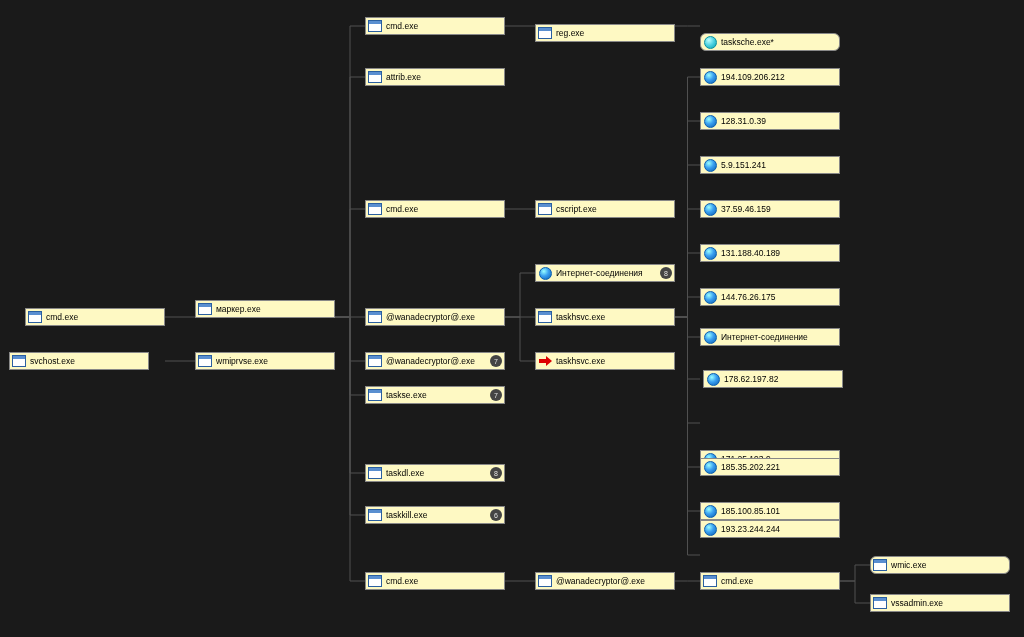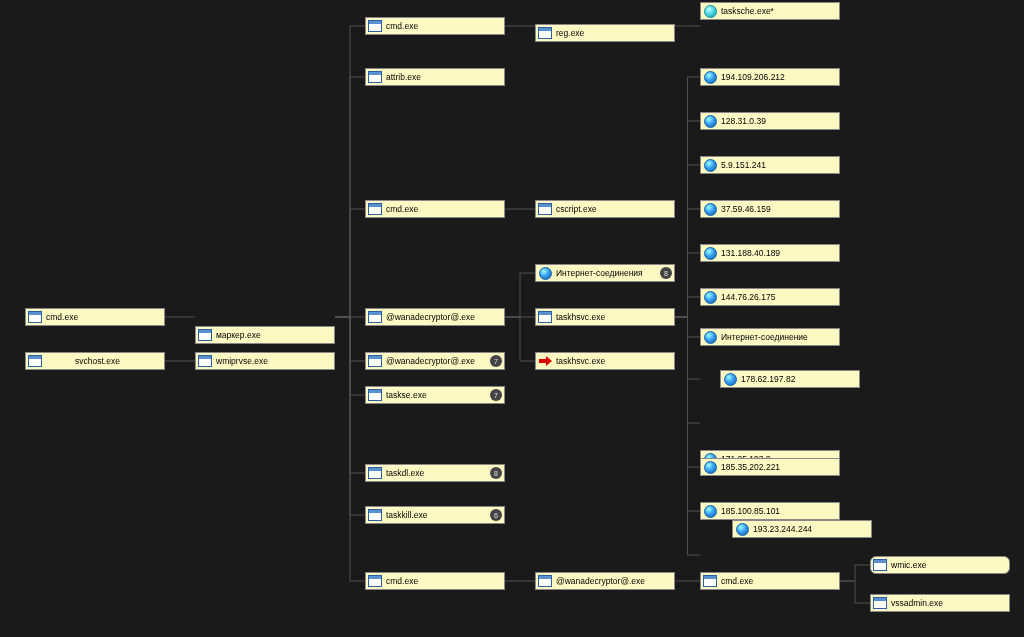--- a/index.html
+++ b/index.html
@@ -55,27 +55,27 @@
       <path d="M 675 581 L 687.5 581 L 687.5 581 L 700 581" stroke="#505050" fill="none" stroke-width="1"></path>
       <path d="M 840 581 L 855 581 L 855 565 L 870 565" stroke="#505050" fill="none" stroke-width="1"></path>
       <path d="M 840 581 L 855 581 L 855 603 L 870 603" stroke="#505050" fill="none" stroke-width="1"></path>
     </svg>
 <div class="node" style="left: 25px; top: 308px;">
       <span class="ic">
         <div class="i-proc"></div>
       </span>
       <span class="lbl">cmd.exe</span>
     </div>
-    <div class="node" style="left: 25px; top: 352px; gap: 29px;">
+    <div class="node" style="left: 9px; top: 352px;">
       <span class="ic">
         <div class="i-proc"></div>
       </span>
       <span class="lbl">svchost.exe</span>
     </div>
-    <div class="node" style="left: 195px; top: 326px;">
+    <div class="node" style="left: 195px; top: 300px;">
       <span class="ic">
         <div class="i-proc"></div>
       </span>
       <span class="lbl">маркер.exe</span>
     </div>
     <div class="node" style="left: 195px; top: 352px;">
       <span class="ic">
         <div class="i-proc"></div>
       </span>
       <span class="lbl">wmiprvse.exe</span>
@@ -168,21 +168,21 @@
         <div class="i-arrow"></div>
       </span>
       <span class="lbl">taskhsvc.exe</span>
     </div>
     <div class="node" style="left: 535px; top: 572px;">
       <span class="ic">
         <div class="i-proc"></div>
       </span>
       <span class="lbl">@wanadecryptor@.exe</span>
     </div>
-    <div class="node" style="left: 700px; top: 2px;">
+    <div class="node" style="left: 700px; top: 33px; border-radius: 6px;">
       <span class="ic">
         <div class="i-task"></div>
       </span>
       <span class="lbl">tasksche.exe*</span>
     </div>
     <div class="node" style="left: 700px; top: 68px;">
       <span class="ic">
         <div class="i-globe"></div>
       </span>
       <span class="lbl">194.109.206.212</span>
@@ -216,21 +216,21 @@
         <div class="i-globe"></div>
       </span>
       <span class="lbl">144.76.26.175</span>
     </div>
     <div class="node" style="left: 700px; top: 328px;">
       <span class="ic">
         <div class="i-globe"></div>
       </span>
       <span class="lbl">Интернет-соединение</span>
     </div>
-    <div class="node" style="left: 720px; top: 370px;">
+    <div class="node" style="left: 703px; top: 370px;">
       <span class="ic">
         <div class="i-globe"></div>
       </span>
       <span class="lbl">178.62.197.82</span>
     </div>
     <div class="node" style="left: 700px; top: 414px; margin-top: 36px;">
       <span class="ic">
         <div class="i-globe"></div>
       </span>
       <span class="lbl">171.25.193.9</span>
@@ -240,21 +240,21 @@
         <div class="i-globe"></div>
       </span>
       <span class="lbl">185.35.202.221</span>
     </div>
     <div class="node" style="left: 700px; top: 502px;">
       <span class="ic">
         <div class="i-globe"></div>
       </span>
       <span class="lbl">185.100.85.101</span>
     </div>
-    <div class="node" style="left: 700px; top: 520px; margin-left: 32px;">
+    <div class="node" style="left: 700px; top: 520px;">
       <span class="ic">
         <div class="i-globe"></div>
       </span>
       <span class="lbl">193.23.244.244</span>
     </div>
     <div class="node" style="left: 700px; top: 572px;">
       <span class="ic">
         <div class="i-proc"></div>
       </span>
       <span class="lbl">cmd.exe</span>

